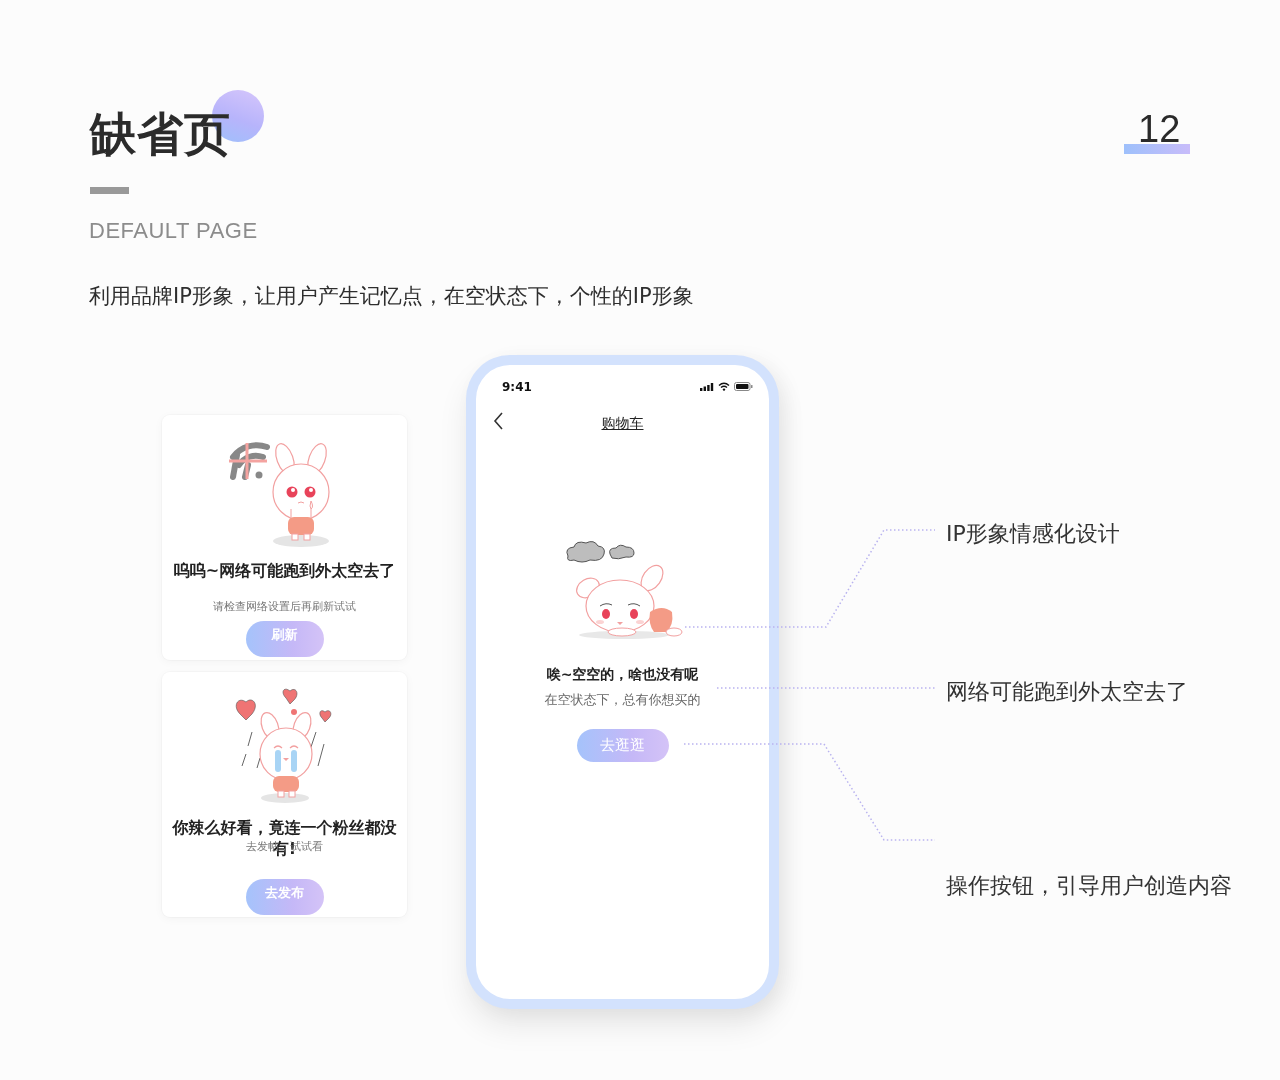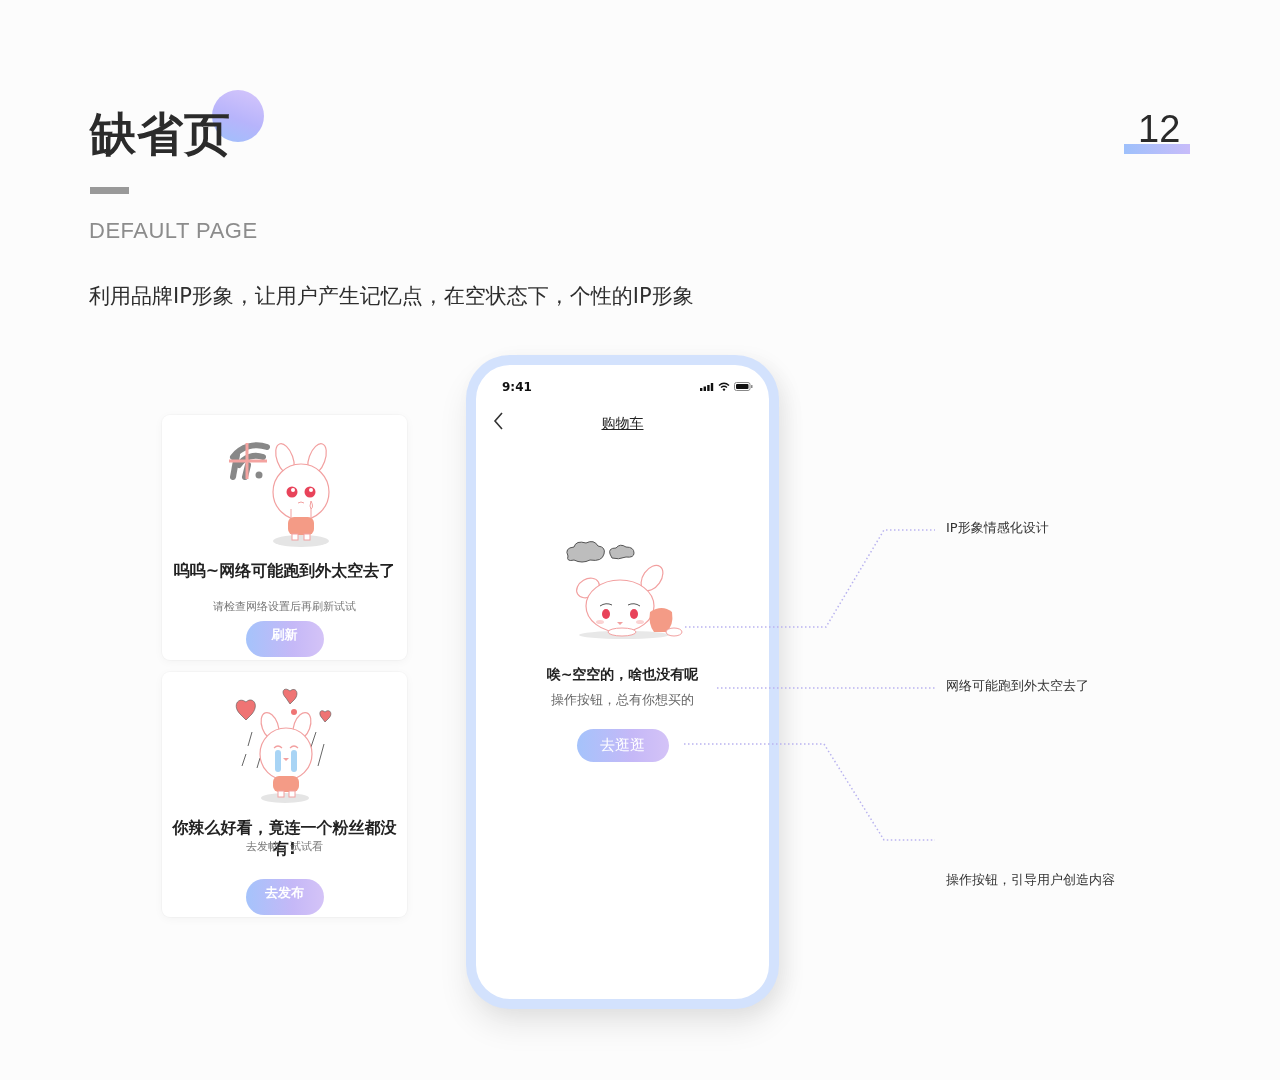--- a/index.html
+++ b/index.html
@@ -76,21 +76,21 @@
   .status-icons { position: absolute; right: 16px; top: 17px; display: flex; align-items: center; gap: 4px; }
   .nav-back { position: absolute; left: 14px; top: 44px; width: 20px; height: 24px; }
   .nav-title { position: absolute; left: 0; width: 100%; top: 50px; text-align: center; font-size: 14px; color: #222; text-decoration: underline; }
   .main-illus { position: absolute; left: 86px; top: 175px; }
   .empty-title { position: absolute; left: 0; width: 100%; top: 301px; text-align: center; font-size: 14px; color: #222; font-weight: 600; }
   .empty-sub { position: absolute; left: 0; width: 100%; top: 326px; text-align: center; font-size: 13px; color: #666; }
   .pill.big { top: 364px; width: 92px; height: 33px; line-height: 33px; font-size: 15px; }
 
   
   .ann-svg { left: 0; top: 0; width: 1280px; height: 1080px; pointer-events: none; }
-  .ann-label { font-size: 13px; color: #333; white-space: nowrap; }
+  .ann-label { font-size: 22px; color: #333; white-space: nowrap; }
 </style>
 </head>
 <body>
 
 <div class="abs title-wrap">
   <div class="title-circle"></div>
   <div class="page-title">缺省页</div>
 </div>
 <div class="abs title-bar"></div>
 <div class="abs subtitle">DEFAULT PAGE</div>
@@ -217,21 +217,21 @@
       <ellipse cx="72" cy="74" rx="4" ry="5" fill="#e8435a"></ellipse>
       <path d="M55 82 L61 82 L58 85 Z" fill="#f2a0a0"></path>
       <ellipse cx="38" cy="82" rx="4" ry="2" fill="#fbd3d3"></ellipse>
       <ellipse cx="78" cy="82" rx="4" ry="2" fill="#fbd3d3"></ellipse>
       <path d="M88 72 Q100 64 110 72 Q112 86 104 92 L92 92 Q86 84 88 72 Z" fill="#f49b86"></path>
       <ellipse cx="112" cy="92" rx="8" ry="4" fill="#fff" stroke="#f2a0a0" stroke-width="1"></ellipse>
       <ellipse cx="60" cy="92" rx="14" ry="4" fill="#fff" stroke="#f2a0a0" stroke-width="1"></ellipse>
     </svg>
 
     <div class="empty-title">唉~空空的，啥也没有呢</div>
-    <div class="empty-sub">操作按钮，总有你想买的</div>
+    <div class="empty-sub">在空状态下，总有你想买的</div>
     <div class="pill big">去逛逛</div>
   </div>
 </div>
 
 <svg class="abs ann-svg" viewBox="0 0 1280 1080">
   <g stroke="#b9b3ef" stroke-width="1.5" stroke-dasharray="1.5 2.5" fill="none">
     <polyline points="685,627 826,627 884,530 935,530"></polyline>
     <polyline points="717,688 935,688"></polyline>
     <polyline points="684,744 824,744 884,840 935,840"></polyline>
   </g>

